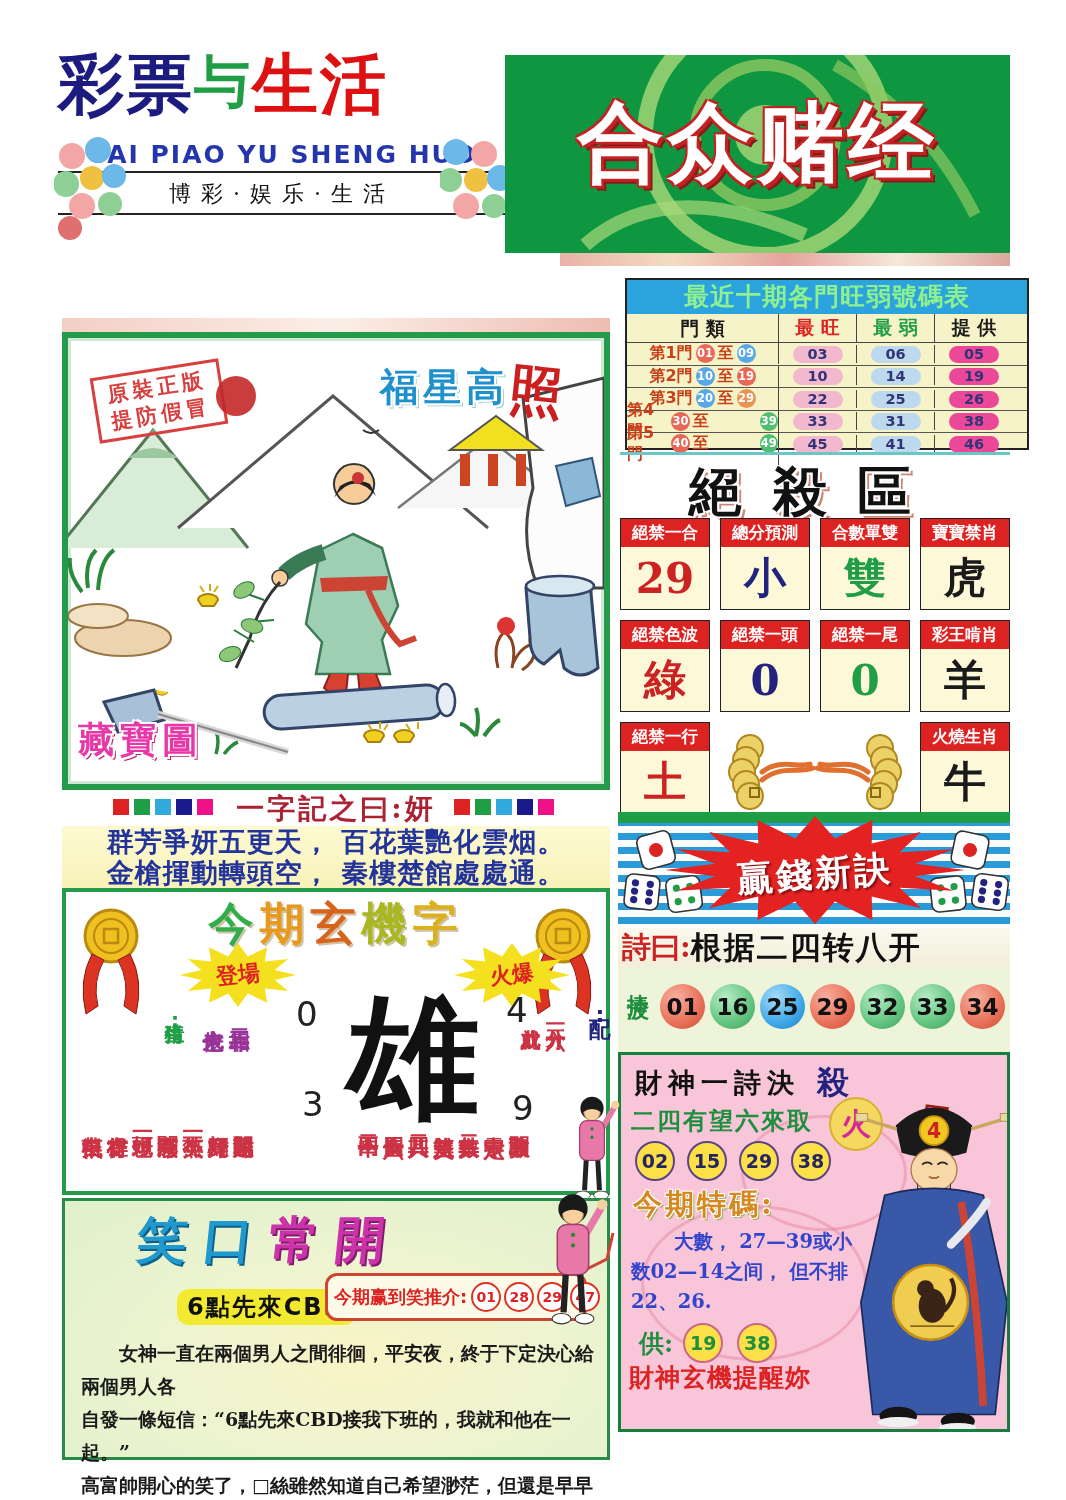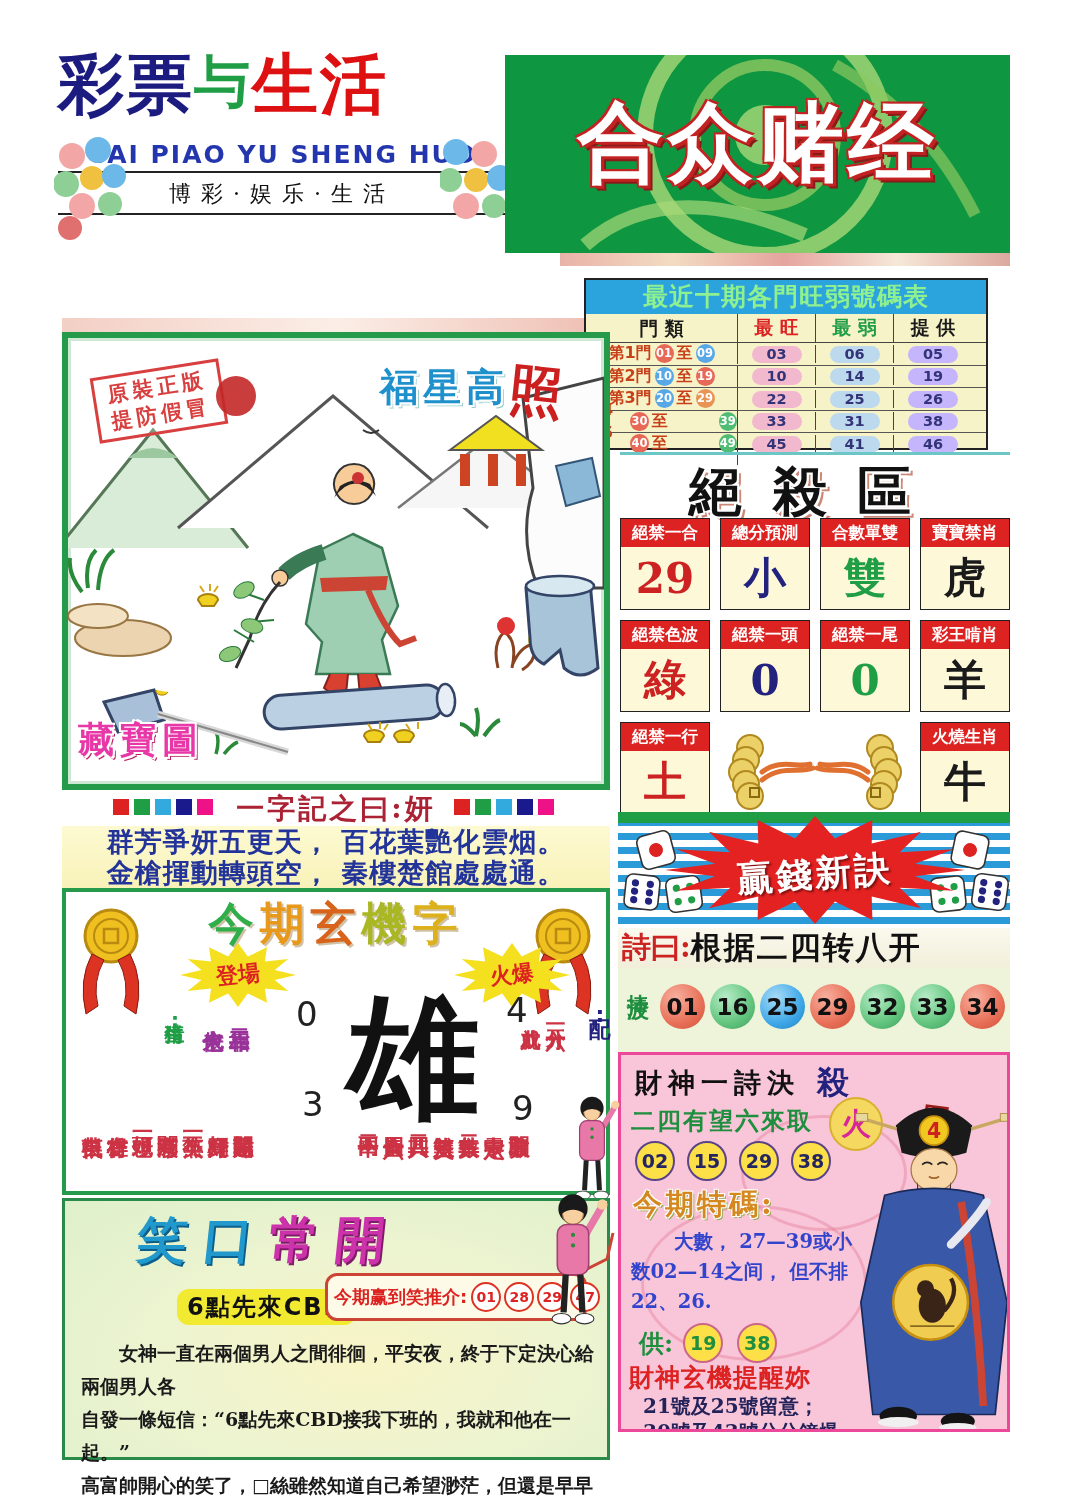--- a/index.html
+++ b/index.html
@@ -24,37 +24,37 @@
   .banner{left:505px;top:55px;width:505px;height:198px;background:#0f9640;overflow:hidden;}
   .banner-title{position:absolute;left:0;top:44px;width:100%;text-align:center;color:#fff;
     font-size:86px;font-weight:900;letter-spacing:4px;line-height:1;white-space:nowrap;
     text-shadow:3px 3px 0 #c32222,-2px -2px 0 #c32222,2px -2px 0 #c32222,-2px 2px 0 #c32222,5px 5px 0 #8a1a1a;}
   .banner-strip{left:560px;top:253px;width:450px;height:13px;
     background:linear-gradient(90deg,#e9b2a8,#f3dcc2,#e5a49e,#f6e8d8,#dca89e);}
   .pink-strip-left{left:62px;top:318px;width:548px;height:14px;
     background:linear-gradient(90deg,#f3cfc5,#fbeee6,#eebdb2);}
 
   
-  .hctable{left:584px;top:278px;width:404px;height:172px;border:2px solid #222;background:#f7f3c8;box-sizing:border-box;}
+  .hctable{left:625px;top:278px;width:404px;height:172px;border:2px solid #222;background:#f7f3c8;box-sizing:border-box;}
   .hc-titlebar{height:34px;background:#2ba3dd;color:#8ef08e;font-size:25px;font-weight:900;
     letter-spacing:1px;text-align:center;line-height:34px;white-space:nowrap;}
   .hc-headrow{display:flex;height:28px;border-bottom:1.5px solid #444;font-weight:900;font-size:19px;line-height:26px;text-align:center;}
   .hc-row{display:flex;height:21.5px;border-bottom:1px solid #555;font-size:15px;align-items:center;}
   .hc-row:last-child{border-bottom:none;}
   .c-gate{width:152px;border-right:1.5px solid #444;box-sizing:border-box;display:flex;align-items:center;justify-content:center;gap:3px;}
   .c-val{width:78px;border-right:1.5px solid #444;box-sizing:border-box;text-align:center;}
   .c-val:last-child{border-right:none;}
   .gate-text{color:#c8401a;font-weight:900;font-size:16px;}
   .badge{display:inline-block;width:19px;height:19px;border-radius:50%;color:#fff;font-size:11.5px;
          font-weight:900;line-height:19px;text-align:center;}
   .badge.red{background:#e86858;} .badge.blue{background:#58a8e8;}
   .badge.green{background:#50bc74;margin-left:48px;} .badge.orange{background:#e89454;}
   .oval{display:inline-block;width:50px;height:17px;border-radius:9px;font-weight:900;font-size:14.5px;
         line-height:17px;color:#333377;}
-  .oval.hot{background:#f2b9ce;} .oval.cold{background:#bcd9ee;} .oval.offer{background:#c4b5fd;}
+  .oval.hot{background:#f2b9ce;} .oval.cold{background:#bcd9ee;} .oval.offer{background:#ec4899;}
   .teal-line{left:620px;top:452px;width:390px;height:3px;background:#6cc6c6;}
 
   
   .kz-title{left:620px;top:456px;width:390px;text-align:center;font-size:54px;font-weight:900;
     letter-spacing:30px;color:#111;font-family:"DejaVu Serif",serif;white-space:nowrap;
     text-shadow:2px 2px 0 #fff,-2px -2px 0 #fff,2px -2px 0 #fff,-2px 2px 0 #fff,4px 4px 0 #c87;}
   .kz-grid{left:620px;top:518px;width:390px;height:294px;}
   .kz-cell{position:absolute;width:90px;height:92px;border:1.5px solid #222;box-sizing:border-box;background:#fdf8d8;}
   .kz-head{height:28px;background:#dd2222;color:#fff;font-size:16.5px;font-weight:700;text-align:center;
            line-height:28px;white-space:nowrap;letter-spacing:0px;}
@@ -78,21 +78,21 @@
   .balls-label{position:absolute;left:8px;top:8px;width:24px;color:#1f8f3f;font-size:22px;font-weight:900;
     writing-mode:vertical-rl;text-orientation:upright;line-height:1;letter-spacing:4px;font-family:"DejaVu Serif",serif;}
   .balls{position:absolute;left:42px;top:16px;display:flex;gap:5px;}
   .ball{width:45px;height:45px;border-radius:50%;display:flex;align-items:center;justify-content:center;
         font-size:23px;font-weight:900;color:#111;}
   .ball.red{background:radial-gradient(circle at 35% 30%,#f8b0a0,#e87058 60%,#d05038);}
   .ball.green{background:radial-gradient(circle at 35% 30%,#b8ecc8,#62c57e 60%,#3f9e5e);}
   .ball.blue{background:radial-gradient(circle at 35% 30%,#a8dcf8,#3fa8e8 60%,#2080c0);}
 
   
-  .cs-panel{left:618px;top:1052px;width:392px;height:380px;background:#f8c6d8;border:3px solid #ec4899;
+  .cs-panel{left:618px;top:1052px;width:392px;height:380px;background:#f8c6d8;border:3px solid #15803d;
             box-sizing:border-box;overflow:hidden;}
   .swirl{position:absolute;border:3px solid rgba(225,110,140,.35);border-radius:50%;}
   .cs-title{position:absolute;left:14px;top:10px;font-size:27px;font-weight:900;color:#111;
     letter-spacing:6px;font-family:"DejaVu Serif",serif;}
   .cs-verse{position:absolute;left:10px;top:50px;font-size:24px;font-weight:900;color:#1f8f3f;
     letter-spacing:2px;font-family:"DejaVu Serif",serif;}
   .cs-nums{position:absolute;left:14px;top:86px;display:flex;gap:12px;}
   .ring{width:36px;height:36px;border-radius:50%;background:#fde047;border:2px solid #5a4488;color:#252560;
         font-size:19px;font-weight:900;display:flex;align-items:center;justify-content:center;}
   .cs-special{position:absolute;left:12px;top:130px;font-size:29px;font-weight:900;color:#d4881f;
@@ -443,24 +443,20 @@
         <div>22、26.</div>
       </div>
     <div class="cs-offer">
       <span class="cs-offer-label">供:</span>
       <span style="display:flex;gap:14px;" id="csOffer">
           <div class="ring green">19</div>
           <div class="ring green">38</div>
         </span>
     </div>
     <div class="cs-remind">財神玄機提醒妳</div>
-    <div class="cs-rlines" id="csRlines">
-        <div>21號及25號留意；</div>
-        <div>30號及43號分分鐘爆。</div>
-      </div>
     <div class="cs-kill">殺</div>
     <div class="cs-tail">尾</div>
     <div class="cs-fire">火</div>
     <svg class="cs-figure" viewBox="0 0 200 420" id="csFigure">
   <path d="M55,60 Q100,18 145,60 L138,92 Q100,104 62,92 Z" fill="#1a1a1a"></path>
   <line x1="56" y1="64" x2="16" y2="52" stroke="#c8a860" stroke-width="4"></line>
   <line x1="144" y1="64" x2="184" y2="52" stroke="#c8a860" stroke-width="4"></line>
   <rect x="8" y="46" width="14" height="9" fill="#e8d8a0" stroke="#a88840"></rect>
   <rect x="178" y="46" width="14" height="9" fill="#e8d8a0" stroke="#a88840"></rect>
   <circle cx="100" cy="66" r="17" fill="#f0c820" stroke="#c89010" stroke-width="2"></circle>

